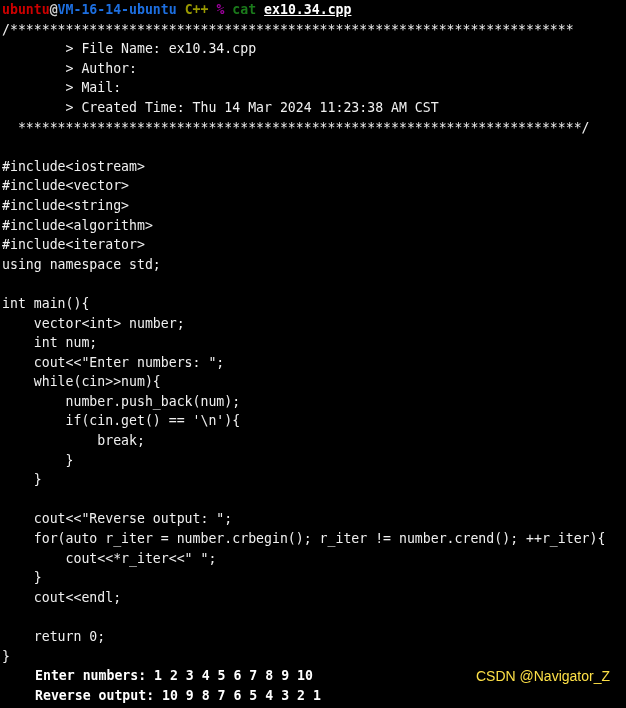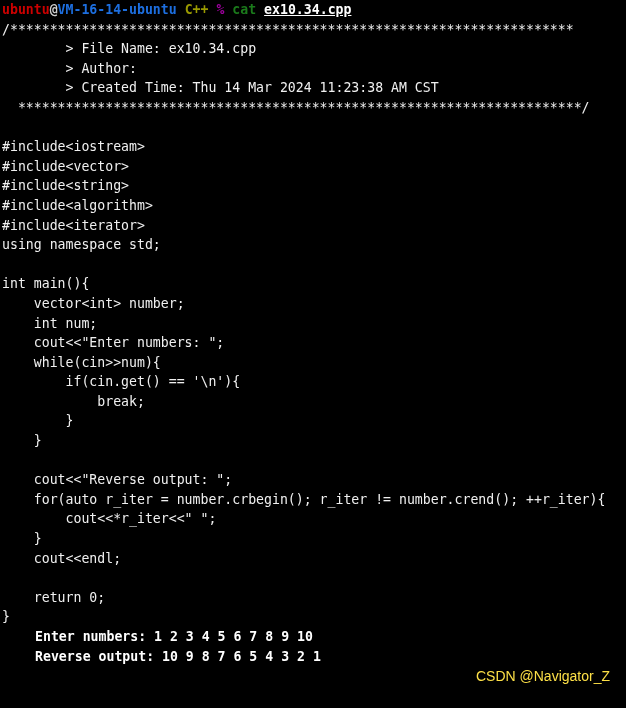--- a/index.html
+++ b/index.html
@@ -59,36 +59,38 @@
 </head>
 <body>
 
 <div id="terminal">
 
   <div class="line"><span class="c-user">ubuntu</span><span class="c-at">@</span><span class="c-host">VM-16-14-ubuntu</span><span> </span><span class="c-ctx">C++</span><span> </span><span class="c-pct">%</span><span> </span><span class="c-cmd">cat</span><span> </span><span class="c-file">ex10.34.cpp</span></div>
 
   <div class="line c-code">/***********************************************************************</div>
   <div class="line c-code">        &gt; File Name: ex10.34.cpp</div>
   <div class="line c-code">        &gt; Author: </div>
+  <div class="line c-code">        &gt; Mail: </div>
   <div class="line c-code">        &gt; Created Time: Thu 14 Mar 2024 11:23:38 AM CST</div>
   <div class="line c-code">  ***********************************************************************/</div>
 
   <div class="line c-code"></div>
   <div class="line c-code">#include&lt;iostream&gt;</div>
   <div class="line c-code">#include&lt;vector&gt;</div>
   <div class="line c-code">#include&lt;string&gt;</div>
   <div class="line c-code">#include&lt;algorithm&gt;</div>
   <div class="line c-code">#include&lt;iterator&gt;</div>
   <div class="line c-code">using namespace std;</div>
   <div class="line c-code"></div>
   <div class="line c-code">int main(){</div>
   <div class="line c-code">    vector&lt;int&gt; number;</div>
   <div class="line c-code">    int num;</div>
   <div class="line c-code">    cout&lt;&lt;"Enter numbers: ";</div>
   <div class="line c-code">    while(cin&gt;&gt;num){</div>
+  <div class="line c-code">        number.push_back(num);</div>
   <div class="line c-code">        if(cin.get() == '\n'){</div>
   <div class="line c-code">            break;</div>
   <div class="line c-code">        }</div>
   <div class="line c-code">    }</div>
   <div class="line c-code"></div>
   <div class="line c-code">    cout&lt;&lt;"Reverse output: ";</div>
   <div class="line c-code">    for(auto r_iter = number.crbegin(); r_iter != number.crend(); ++r_iter){</div>
   <div class="line c-code">        cout&lt;&lt;*r_iter&lt;&lt;" ";</div>
   <div class="line c-code">    }</div>
   <div class="line c-code">    cout&lt;&lt;endl;</div>

